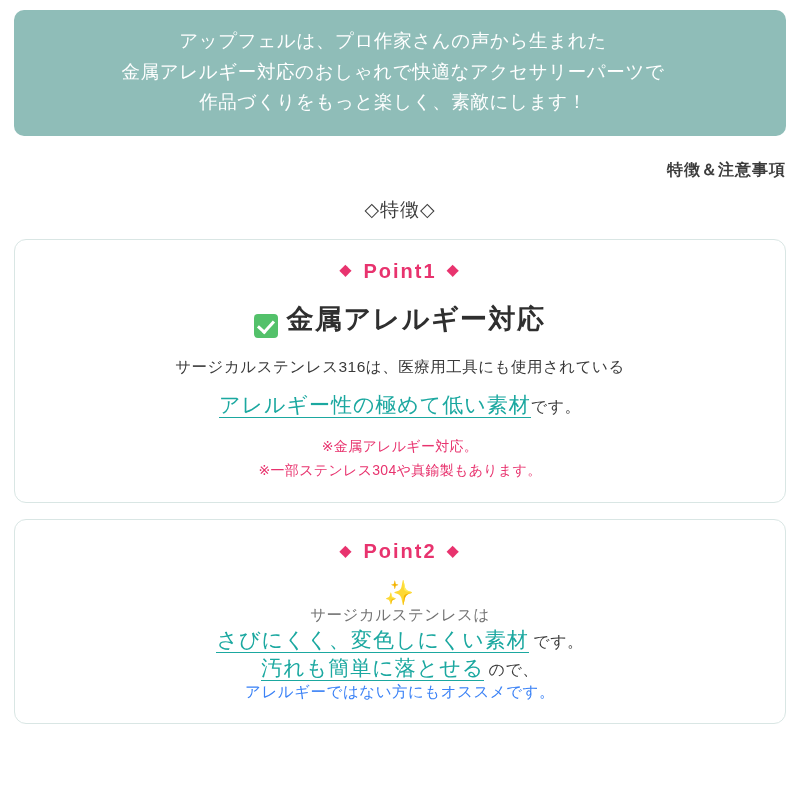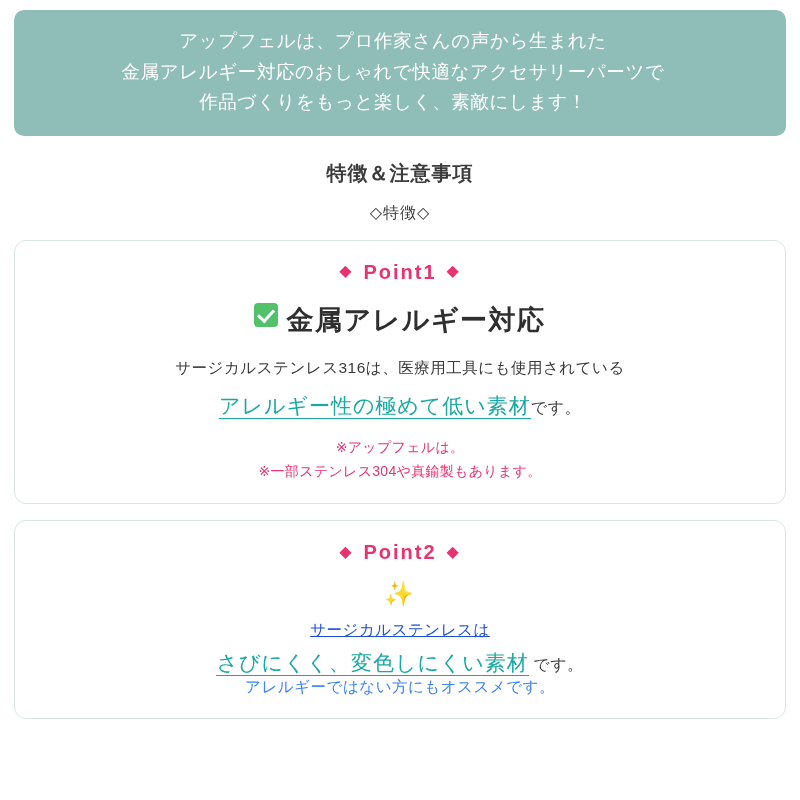--- a/index.html
+++ b/index.html
@@ -34,31 +34,31 @@
   }
   .hero-line {
     font-size: 18.5px;
     line-height: 1.65;
     letter-spacing: 0.6px;
     font-weight: 500;
   }
 
   
   .section-title {
-    text-align: center;
+    text-align: right;
     color: #3c3c3c;
-    font-size: 20px;
+    font-size: 16px;
     font-weight: bold;
     letter-spacing: 1px;
     margin-top: 24px;
   }
   .section-sub {
     text-align: center;
     color: #3c3c3c;
-    font-size: 16px;
+    font-size: 19px;
     letter-spacing: 1px;
     margin-top: 16px;
   }
 
   
   .card {
     margin-top: 16px;
     border: 1px solid #d9e6e4;
     border-radius: 12px;
     background: #ffffff;
@@ -85,21 +85,21 @@
     transform: translateY(-1px);
   }
 
   .point-headline {
     margin-top: 18px;
     font-size: 27px;
     font-weight: bold;
     color: #2f2f2f;
     letter-spacing: 1.5px;
     display: flex;
-    align-items: flex-start;
+    align-items: flex-end;
     justify-content: center;
     gap: 8px;
   }
   .check-box {
     display: inline-block;
     width: 24px;
     height: 24px;
     border-radius: 4px;
     background: #53c16a;
     position: relative;
@@ -150,27 +150,24 @@
   .note {
     color: #e8336e;
     font-size: 14px;
     line-height: 1.7;
     letter-spacing: 0.3px;
   }
   .note.first { margin-top: 10px; }
 
   .p2-sub {
     font-size: 15.5px;
-    color: #1d4ed8;
-    letter-spacing: 0.5px;
-    margin-top: 14px;
-    text-decoration: underline;
+    color: #737373;
+    letter-spacing: 0.5px;
   }
   .p2-row {
-    margin-top: 8px;
   }
   .p2-tail {
     font-size: 15.5px;
     color: #3b82f6;
     letter-spacing: 0.5px;
   }
 </style>
 </head>
 <body>
 
@@ -197,21 +194,21 @@
       <span>金属アレルギー対応</span>
     </div>
 
     <div class="body-line">サージカルステンレス316は、医療用工具にも使用されている</div>
 
     <div class="body-line tight">
       <span class="emph">アレルギー性の極めて低い素材</span><span class="emph-after">です。</span>
     </div>
 
 
-    <div class="note first">※アップフェルは。</div>
+    <div class="note first">※金属アレルギー対応。</div>
     <div class="note">※一部ステンレス304や真鍮製もあります。</div>
   </div>
 
   <div class="card">
     <div class="point-label">
       <span class="diamond">◆</span>
       <span>Point2</span>
       <span class="diamond">◆</span>
     </div>
 
@@ -219,17 +216,21 @@
       <span class="sparkle">✨</span>
     </div>
 
     <div class="p2-sub">サージカルステンレスは</div>
 
     <div class="p2-row">
       <span class="emph">さびにくく、変色しにくい素材</span>
       <span class="emph-after">です。</span>
     </div>
 
+    <div class="p2-row">
+      <span class="emph">汚れも簡単に落とせる</span>
+      <span class="emph-after">ので、</span>
+    </div>
 
     <div class="p2-tail">アレルギーではない方にもオススメです。</div>
   </div>
 
 </div>
 
 </body></html>

